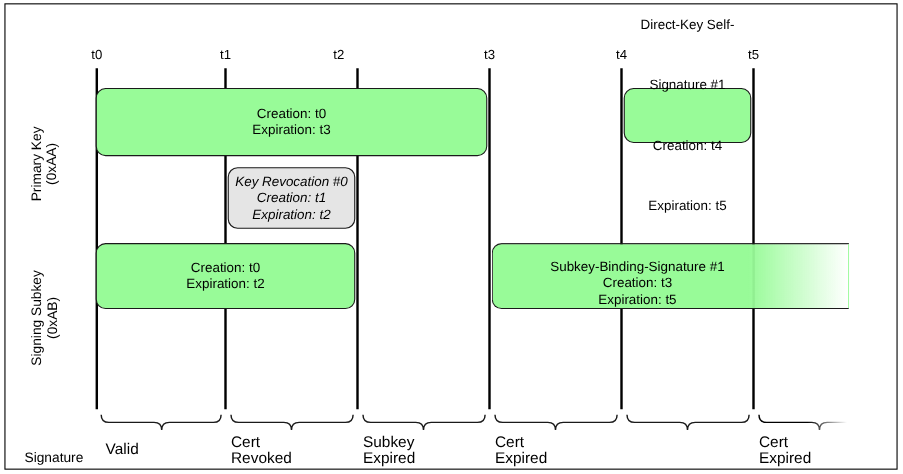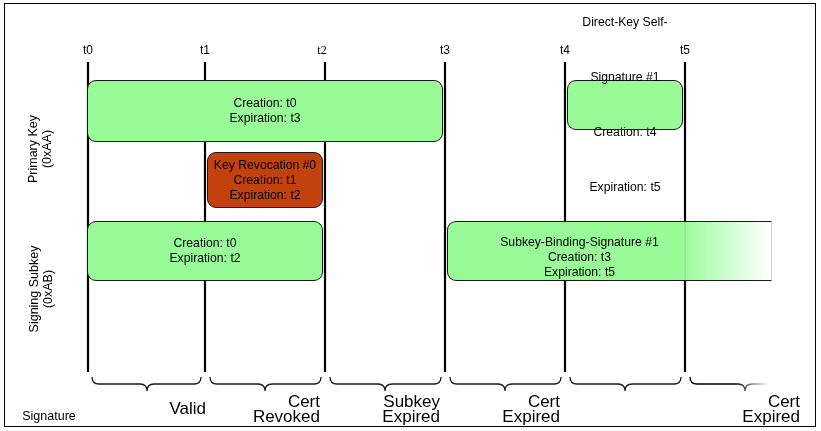--- a/index.html
+++ b/index.html
@@ -63,31 +63,31 @@
     align-items: center;
     justify-content: center;
     font-size: 12.2px;
     line-height: 15px;
     color: #000;
     text-align: center;
     padding: 0 6px;
   }
   .sig-box .ln { display: block; white-space: nowrap; }
   .box-green { background: #98fb98; }
-  .box-red   { background: #c2410c; }
+  .box-red   { background: #e5e5e5; font-style: italic; }
   .box-fade-right {
     border-right-color: transparent;
     background: linear-gradient(to right, #98fb98 0%, #98fb98 72%, rgba(152,251,152,0) 100%);
   }
   .interval-label {
     position: absolute;
-    font-size: 17px;
+    font-size: 14px;
     line-height: 15px;
     color: #000;
-    text-align: right;
+    text-align: left;
     white-space: pre-line;
   }
   .corner-label {
     position: absolute;
     font-size: 12.5px;
     line-height: 15px;
     color: #000;
     text-align: center;
     white-space: pre-line;
   }
@@ -132,21 +132,21 @@
       <path d="M210,377 q0,7 7,7 L258,384 q7,0 7,7 q0,-7 7,-7 L314,384 q7,0 7,-7"></path>
       <path d="M330,377 q0,7 7,7 L378,384 q7,0 7,7 q0,-7 7,-7 L434,384 q7,0 7,-7"></path>
       <path d="M450,377 q0,7 7,7 L498,384 q7,0 7,7 q0,-7 7,-7 L554,384 q7,0 7,-7"></path>
       <path d="M570,377 q0,7 7,7 L618,384 q7,0 7,7 q0,-7 7,-7 L674,384 q7,0 7,-7"></path>
       <path stroke="url(#fadeBrace)" d="M690,377 q0,7 7,7 L738,384 q7,0 7,7 q0,-7 7,-7 L770,384"></path>
     </g>
   </svg>
 
   <div class="tick-label" style="left:68px; top:43px;">t0</div>
   <div class="tick-label" style="left:185px; top:43px;">t1</div>
-  <div class="tick-label" style="left:302px; top:43px;font-family:Liberation Serif, serif;">t2</div>
+  <div class="tick-label" style="left:288px; top:43px;">t2</div>
   <div class="tick-label" style="left:425px; top:43px;">t3</div>
   <div class="tick-label" style="left:545px; top:43px;">t4</div>
   <div class="tick-label" style="left:665px; top:43px;">t5</div>
 
   <div class="row-label" style="left:-15px; top:135px; width:110px; transform: rotate(-90deg);">
     <span>Primary Key</span><br>
     <span>(0xAA)</span>
   </div>
 
   <div class="row-label" style="left:-22px; top:275px; width:125px; transform: rotate(-90deg);">

